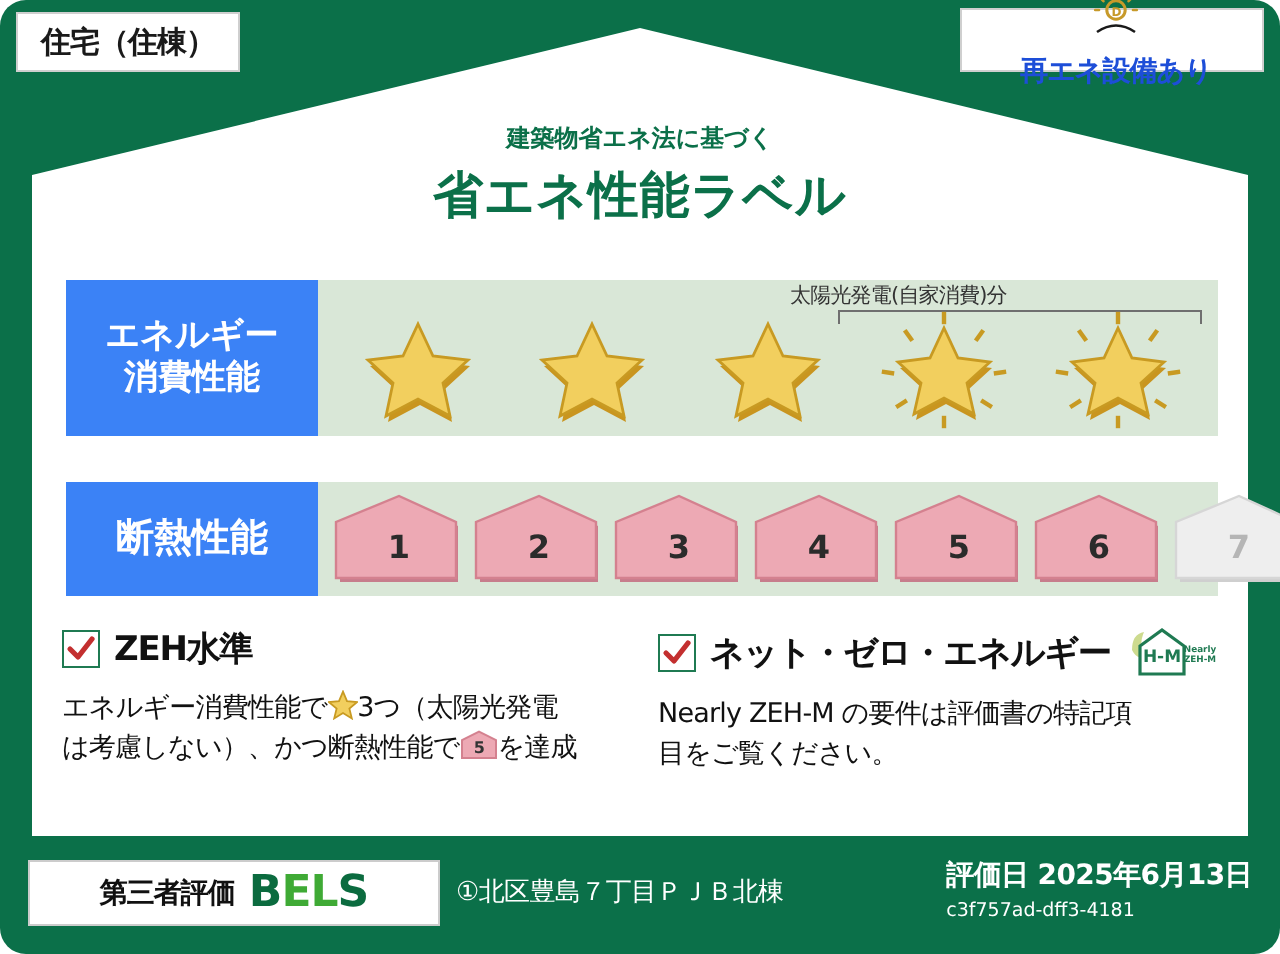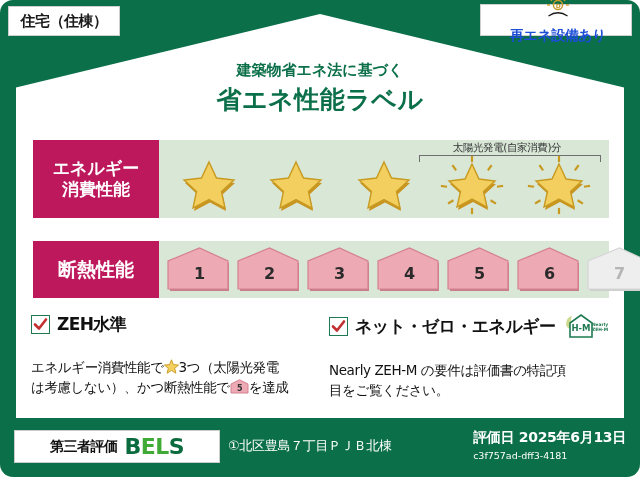--- a/index.html
+++ b/index.html
@@ -63,42 +63,42 @@
   }
 
   
   .title-wrap {
     position: absolute;
     left: 0; top: 44px; width: 600px;
     text-align: center;
     color: #0b7049;
   }
   .title-sub {
-    font-size: 15px; font-weight: bold; letter-spacing: 0px;
+    font-size: 12px; font-weight: bold; letter-spacing: 0px;
     margin-bottom: 3px;
     font-family: Liberation Mono, monospace;
   }
   .title-main {
     font-size: 25px; font-weight: bold; letter-spacing: 0.5px;
   }
 
   
   .row {
     position: absolute;
     left: 13px;
     width: 576px;
     display: flex;
     align-items: stretch;
   }
   .row-energy { top: 123px; height: 78px; }
   .row-insul  { top: 224px; height: 57px; }
 
   .row-key {
     flex: 0 0 126px;
-    background: #be185d;
+    background: #3b82f6;
     color: #ffffff;
     display: flex; flex-direction: column;
     align-items: center; justify-content: center;
     font-weight: bold;
     line-height: 1.22;
     letter-spacing: 0px;
   }
   .row-key-energy { font-size: 17px; }
   .row-key-insul  { font-size: 19px; }
 
@@ -113,23 +113,23 @@
     position: absolute;
     left: 6px; right: 6px; bottom: 3px;
     height: 60px;
     display: flex; align-items: center; justify-content: space-around;
   }
   .star-cell { width: 68px; height: 60px; position: relative; }
   .star-cell svg { width: 100%; height: 100%; display: block; }
 
   .solar-note {
     position: absolute;
-    top: 1px; right: 4px;
+    top: 1px; right: 18px;
     width: 196px;
-    text-align: center;
+    text-align: left;
     font-size: 10.5px;
     color: #333333;
     letter-spacing: -0.4px;
   }
   .solar-bracket {
     position: absolute;
     top: 15px; right: 8px;
     width: 182px; height: 7px;
     border-left: 1.5px solid #6f6f6f;
     border-right: 1.5px solid #6f6f6f;
@@ -161,21 +161,21 @@
   
   .zeh-area {
     position: absolute;
     left: 11px; top: 296px;
     width: 580px; height: 82px;
     display: flex; gap: 16px;
   }
   .zeh-col { flex: 1 1 50%; position: relative; }
   .zeh-head {
     display: flex; align-items: center; gap: 7px;
-    margin-bottom: 21px;
+    margin-bottom: 8px;
   }
   .chk {
     width: 19px; height: 19px;
     border: 1.4px solid #1f7a52;
     background: #ffffff;
     position: relative; flex: 0 0 19px;
   }
   .chk svg { position: absolute; left: 1px; top: 1px; width: 15px; height: 15px; }
   .zeh-title {
     font-size: 17px; font-weight: bold; color: #111111;

